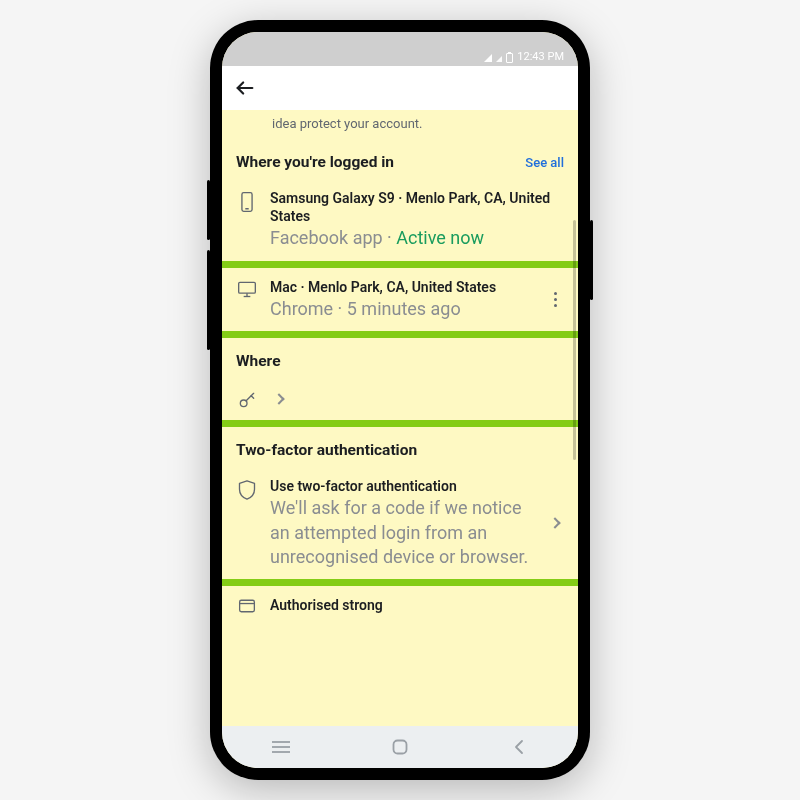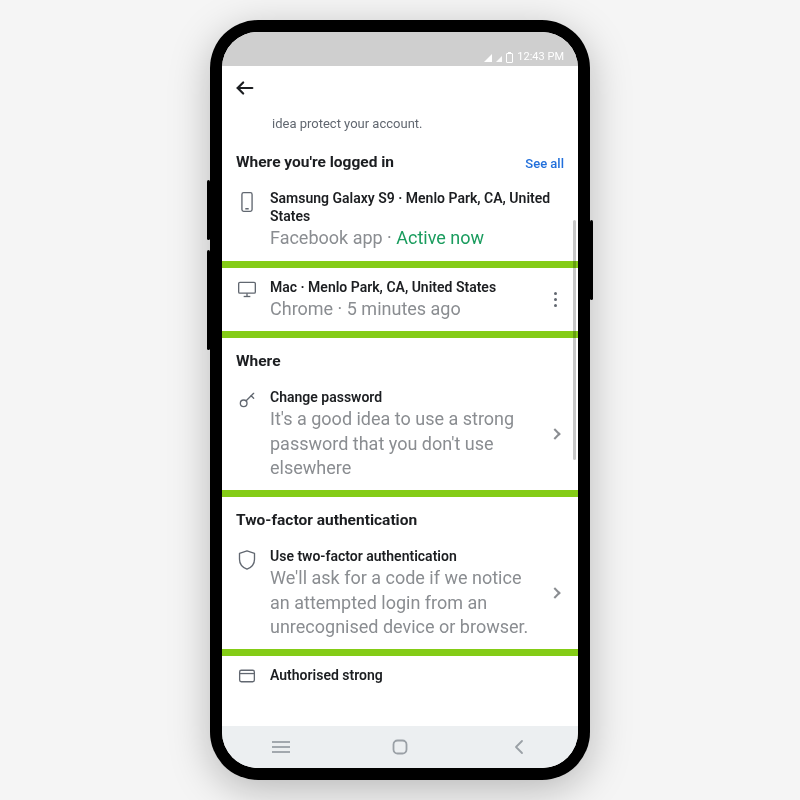--- a/index.html
+++ b/index.html
@@ -34,21 +34,21 @@
     position: absolute;
     top: 22px; left: 50%; transform: translateX(-50%);
     width: 50px; height: 6px; background: #1a1a1a; border-radius: 3px;
   }
   .sensor1 { position: absolute; top: 22px; left: 120px; width: 8px; height: 8px; background: #1a1a1a; border-radius: 50%; }
   .sensor2 { position: absolute; top: 22px; left: 134px; width: 8px; height: 8px; background: #1a1a1a; border-radius: 50%; }
   .camera { position: absolute; top: 20px; right: 120px; width: 10px; height: 10px; background: #1a1a1a; border-radius: 50%; }
   .screen {
     width: 100%;
     height: 100%;
-    background: #ffffff;
+    background: #fef9c3;
     border-radius: 36px;
     overflow: hidden;
     display: flex;
     flex-direction: column;
     position: relative;
   }
   .status-bar {
     height: 34px;
     background: #cfcfcf;
     display: flex;
@@ -83,21 +83,21 @@
     position: relative;
   }
   .scroll-inner { padding-bottom: 0; }
   .partial-desc {
     font-size: 13px;
     color: #616770;
     padding: 6px 18px 12px 50px;
   }
   .section-header {
     display: flex;
-    align-items: flex-end;
+    align-items: center;
     justify-content: space-between;
     padding: 10px 14px 8px 14px;
   }
   .section-title {
     font-size: 15.5px;
     font-weight: 700;
     color: #1c1e21;
   }
   .see-all {
     font-size: 13px;
@@ -251,24 +251,20 @@
         </div>
 
         <div class="row">
           <div class="row-icon">
             <svg width="20" height="20" viewBox="0 0 24 24" fill="none" stroke="#616770" stroke-width="1.6" stroke-linecap="round" stroke-linejoin="round">
               <circle cx="8" cy="16" r="4"></circle>
               <path d="M11 13 L20 4"></path>
               <path d="M17 7 L20 10"></path>
             </svg>
           </div>
-          <div class="row-body">
-            <div class="row-title">Change password</div>
-            <div class="row-sub">It's a good idea to use a strong password that you don't use elsewhere</div>
-          </div>
           <div class="row-trailing">
             <div class="chev-right"></div>
           </div>
         </div>
 
         <div class="section-header" style="padding-top:14px">
           <span class="section-title">Two-factor authentication</span>
         </div>
 
         <div class="row">

